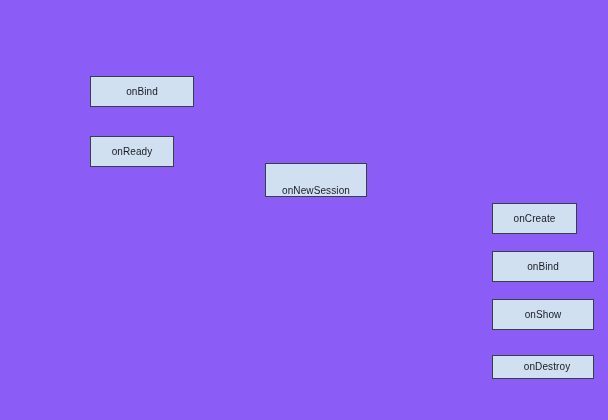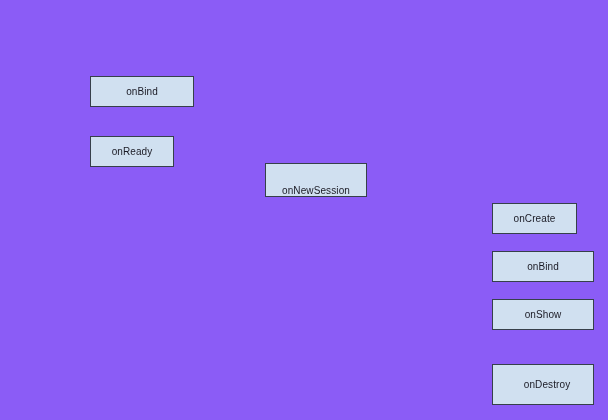--- a/index.html
+++ b/index.html
@@ -61,17 +61,17 @@
 
   <div class="node-box" style="left:492px; top:251px; width:102px; height:31px;">
     <span class="node-label">onBind</span>
   </div>
 
   <div class="node-box" style="left:492px; top:299px; width:102px; height:31px;">
     <span class="node-label">onShow</span>
   </div>
 
 
-  <div class="node-box" style="left:492px; top:364px; width:102px; height:41px;padding-left:8px;">
+  <div class="node-box" style="left:492px; top:355px; width:102px; height:24px;padding-left:8px;">
     <span class="node-label">onDestroy</span>
   </div>
 
 </div>
 
 </body></html>

